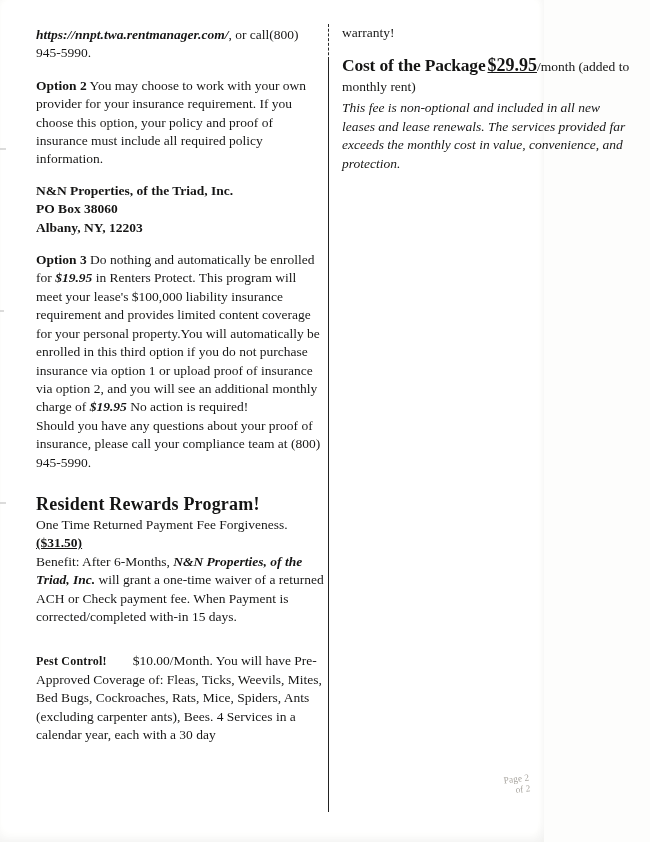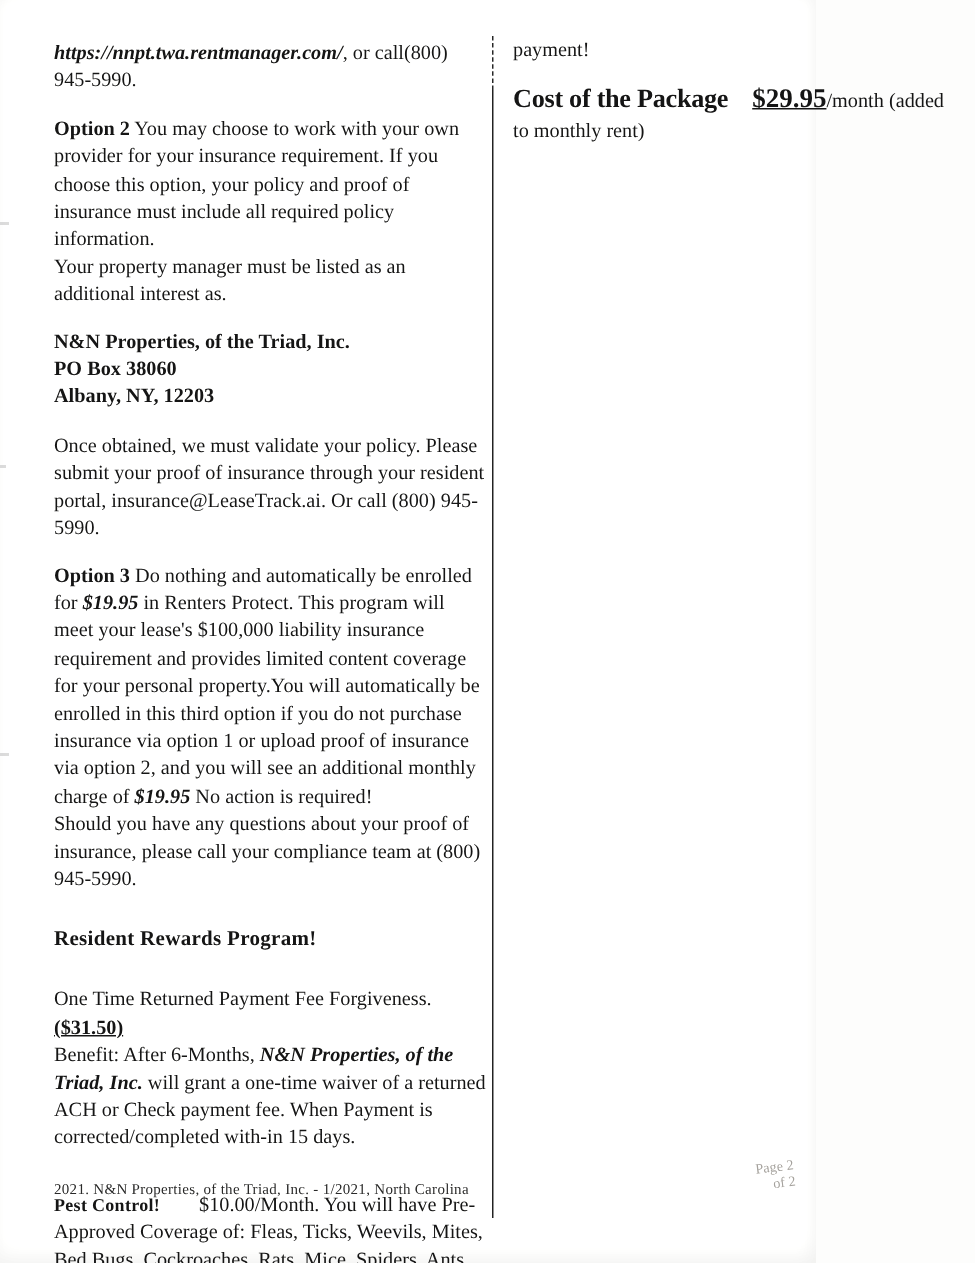--- a/index.html
+++ b/index.html
@@ -26,28 +26,28 @@
     font-size:13.5px;line-height:18.4px;
   }
   p{margin:0 0 13px 0;}
   p.tight{margin-bottom:14px;}
   .bold{font-weight:bold;}
   .italic{font-style:italic;}
   .bold-italic{font-weight:bold;font-style:italic;}
   .underline{text-decoration:underline;}
   .address{font-weight:bold;margin-bottom:14px;}
   h2.rewards-heading{
-    font-size:14px;line-height:20px;margin:22px 0 20px 0;
+    font-size:18px;line-height:20px;margin:22px 0 2px 0;
     font-weight:bold;letter-spacing:0.2px;font-family:Liberation Serif, serif;
   }
   .pest-para{margin-top:26px;}
   .pest-heading{font-size:12px;letter-spacing:0.2px;}
   .pest-gap{display:inline-block;width:26px;}
   .cost-para{margin:10px 0 2px 0;line-height:20px;}
-  .cost-heading{font-size:17.5px;letter-spacing:-0.2px;margin-right:16px;}
+  .cost-heading{font-size:17.5px;letter-spacing:-0.2px;margin-right:2px;}
   .cost-price{font-size:18px;}
   .divider{
     position:absolute;left:328px;top:24px;height:788px;width:0;
     display:flex;flex-direction:column;
   }
   .divider-dash{height:36px;border-left:1.6px dashed #2c2c2c;}
   .divider-solid{flex:1;border-left:1.6px solid #272727;}
   .footer-left{
     position:absolute;left:36px;top:788px;
     font-size:10px;color:#2e2e2e;letter-spacing:0.2px;
@@ -65,51 +65,50 @@
 </style>
 </head>
 <body>
 
 <div class="page">
 
   <div class="col-left">
 
     <p class="tight"><span class="bold-italic">https://nnpt.twa.rentmanager.com/</span><span>, or call(800) 945-5990.</span></p>
 
-    <p><span class="bold">Option 2</span><span> You may choose to work with your own provider for your insurance requirement. If you choose this option, your policy and proof of insurance must include all required policy information.</span><br><span>Your property manager must be listed as an additional interest as.</span></p>
+    <p><span class="bold">Option 2</span><span> You may choose to work with your own provider for your insurance requirement. If you choose this option, your policy and proof of insurance must include all required policy information.</span><br></p>
 
     <p class="address"><span>N&amp;N Properties, of the Triad, Inc.</span><br><span>PO Box 38060</span><br><span>Albany, NY, 12203</span></p>
 
-    <p>Once obtained, we must validate your policy. Please submit your proof of insurance through your resident portal, insurance@LeaseTrack.ai.  Or call (800) 945-5990.</p>
 
     <p><span class="bold">Option 3</span><span> Do nothing and automatically be enrolled for </span><span class="bold-italic">$19.95</span><span> in Renters Protect. This program will meet your lease's $100,000 liability insurance requirement and provides limited content coverage for your personal property.You will automatically be enrolled in this third option if you do not purchase insurance via option 1 or upload proof of insurance via option 2, and you will see an additional monthly charge of </span><span class="bold-italic">$19.95</span><span> No action is required!</span><br><span>Should you have any questions about your proof of insurance, please call your compliance team at (800) 945-5990.</span></p>
 
     <h2 class="rewards-heading">Resident Rewards Program!</h2>
 
     <p><span>One Time Returned Payment Fee Forgiveness.</span><br><span class="bold underline">($31.50)</span><br><span>Benefit: After 6-Months, </span><span class="bold-italic">N&amp;N Properties, of the Triad, Inc.</span><span> will grant a one-time waiver of a returned ACH or Check payment fee.  When Payment is corrected/completed with-in 15 days.</span></p>
 
     <p class="pest-para"><span class="bold pest-heading">Pest Control!</span><span class="pest-gap"></span><span>$10.00/Month.</span><span>  You will have Pre-Approved Coverage of:  Fleas, Ticks, Weevils, Mites, Bed Bugs, Cockroaches, Rats, Mice, Spiders, Ants (excluding carpenter ants), Bees.  4 Services in a calendar year, each with a 30 day</span></p>
 
   </div>
 
   <div class="divider">
     <div class="divider-dash"></div>
     <div class="divider-solid"></div>
   </div>
 
   <div class="col-right">
 
-    <p>payment!</p>
+    <p>warranty!</p>
 
     <p class="cost-para"><span class="bold cost-heading">Cost of the Package</span><span class="bold underline cost-price">$29.95</span><span>/month (added to monthly rent)</span></p>
 
+    <p class="italic">This fee is non-optional and included in all new leases and lease renewals. The services provided far exceeds the monthly cost in value, convenience, and protection.</p>
 
   </div>
 
-  <div class="footer-left">2021. N&amp;N Properties, of the Triad, Inc. - 1/2021, North Carolina</div>
 
   <div class="footer-right"><span>Page 2</span><br><span>of 2</span></div>
 
   <div class="scan-artifact" id="artifact-1"></div>
   <div class="scan-artifact" id="artifact-2"></div>
   <div class="scan-artifact" id="artifact-3"></div>
 
 </div>
 
 </body></html>

